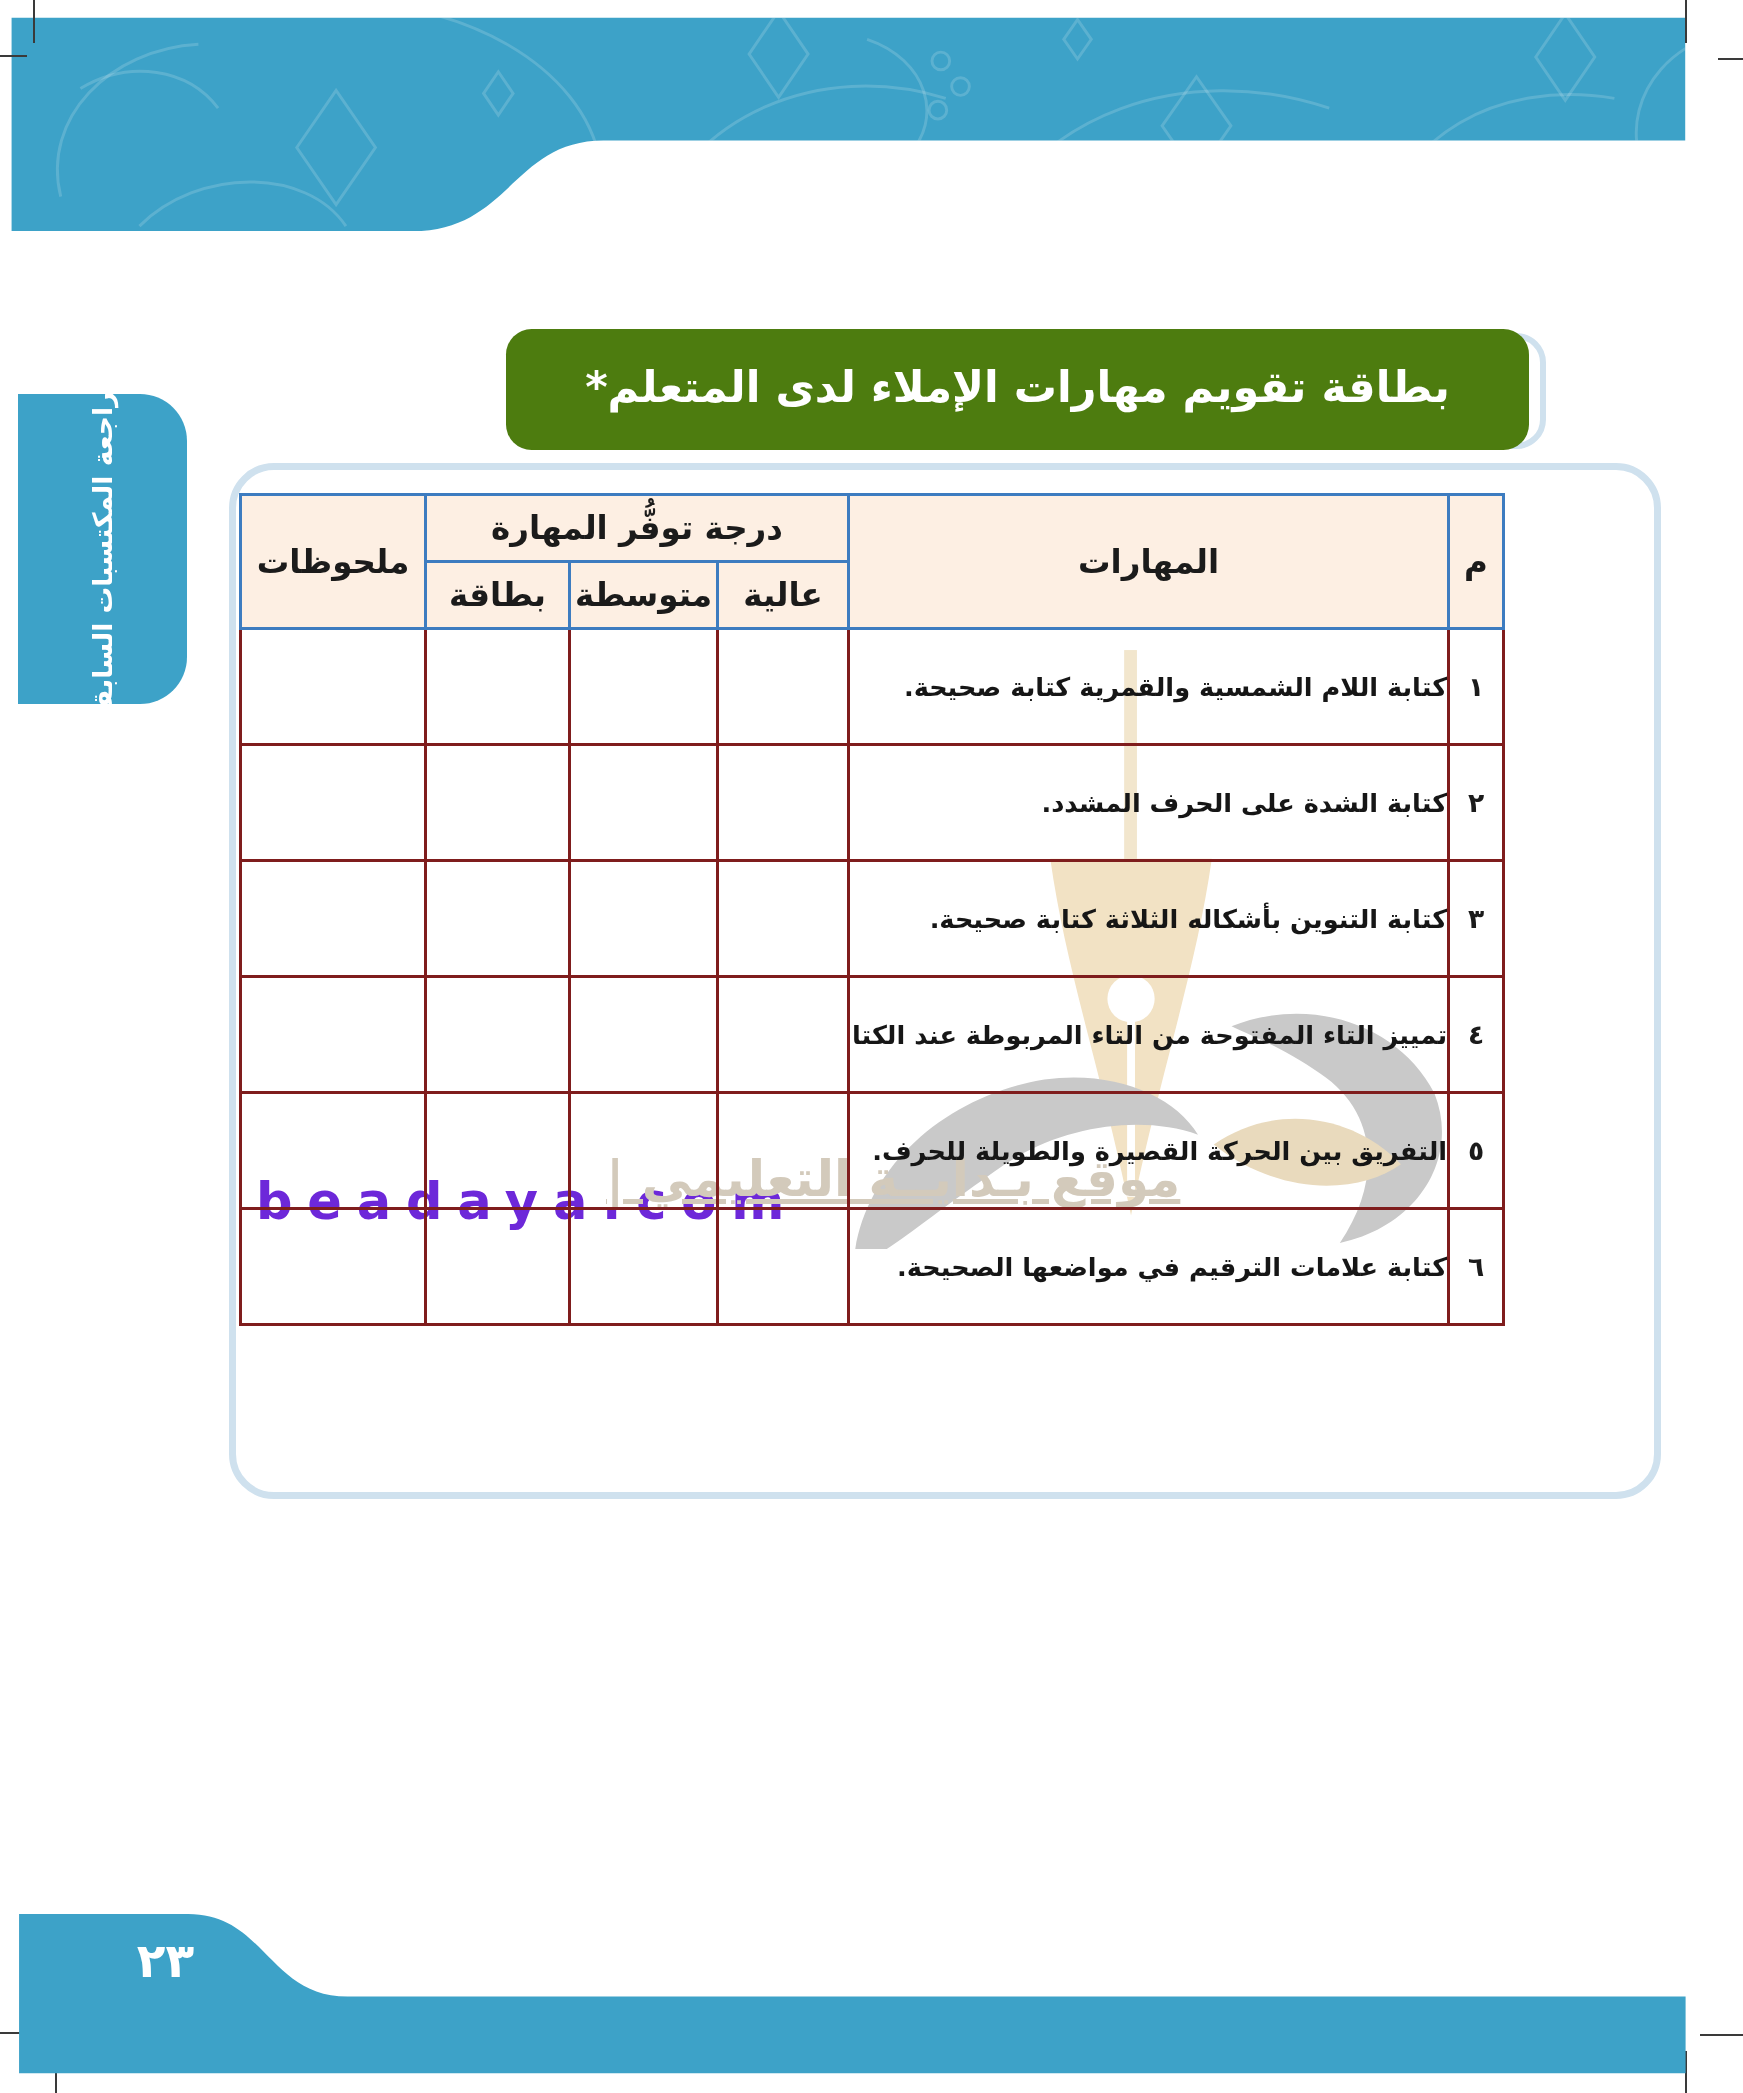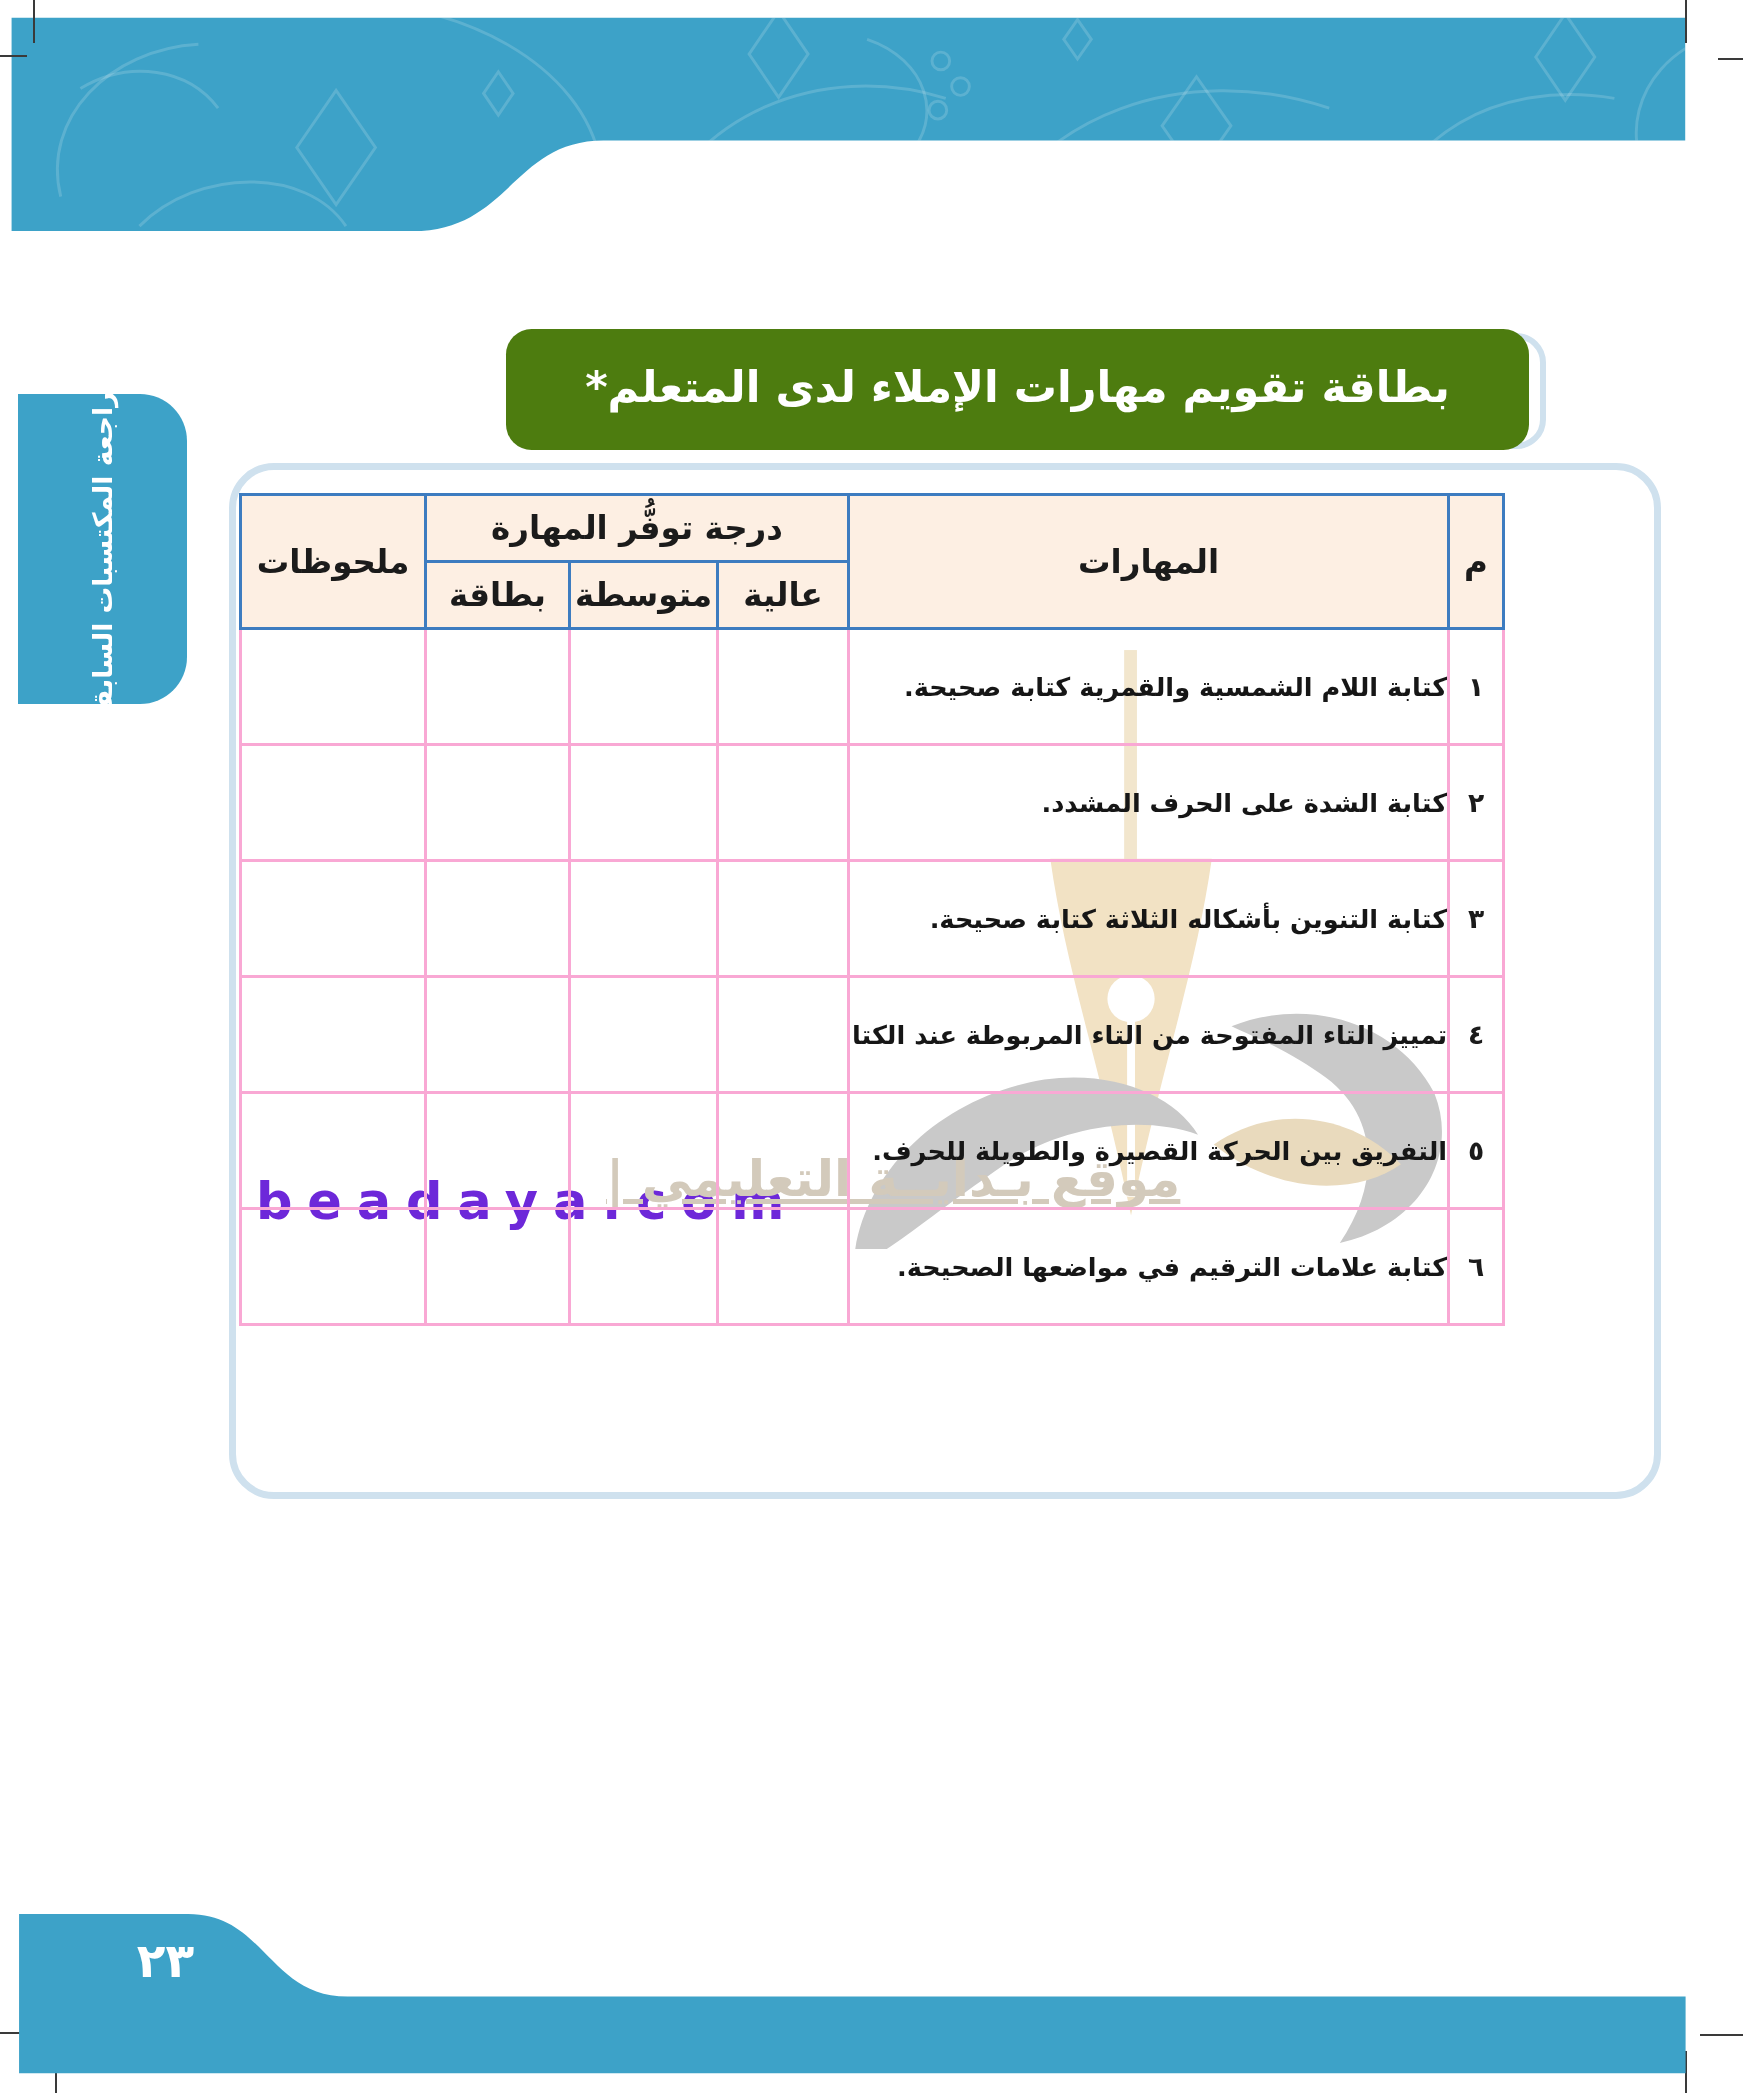--- a/index.html
+++ b/index.html
@@ -79,21 +79,21 @@
   .tbl-wrap{position:absolute;left:239px;top:493px;z-index:3;}
   table.skills{
     border-collapse:collapse;table-layout:fixed;width:1263px;direction:rtl;
   }
   table.skills th{
     background:#fdefe3;border:3.9px solid #3d7cc0;
     font-weight:bold;font-size:32.5px;color:#1b1b1b;
     text-align:center;vertical-align:middle;padding:0;
   }
   table.skills td{
-    background:transparent;border:3px solid #f9a8d4;
+    background:transparent;border:3px solid #7f1d1d;
     vertical-align:middle;padding:0;
   }
   tr.hdr-row1{height:67px;}
   tr.hdr-row2{height:67px;}
   tr.body-row{height:116px;}
   td.cell-num{text-align:center;font-weight:bold;font-size:26.6px;color:#1b1b1b;}
   td.cell-skill{
     text-align:right;font-weight:bold;font-size:25.6px;color:#161616;
     padding:0 15.8px 0 3.9px;white-space:nowrap;overflow:hidden;
   }

